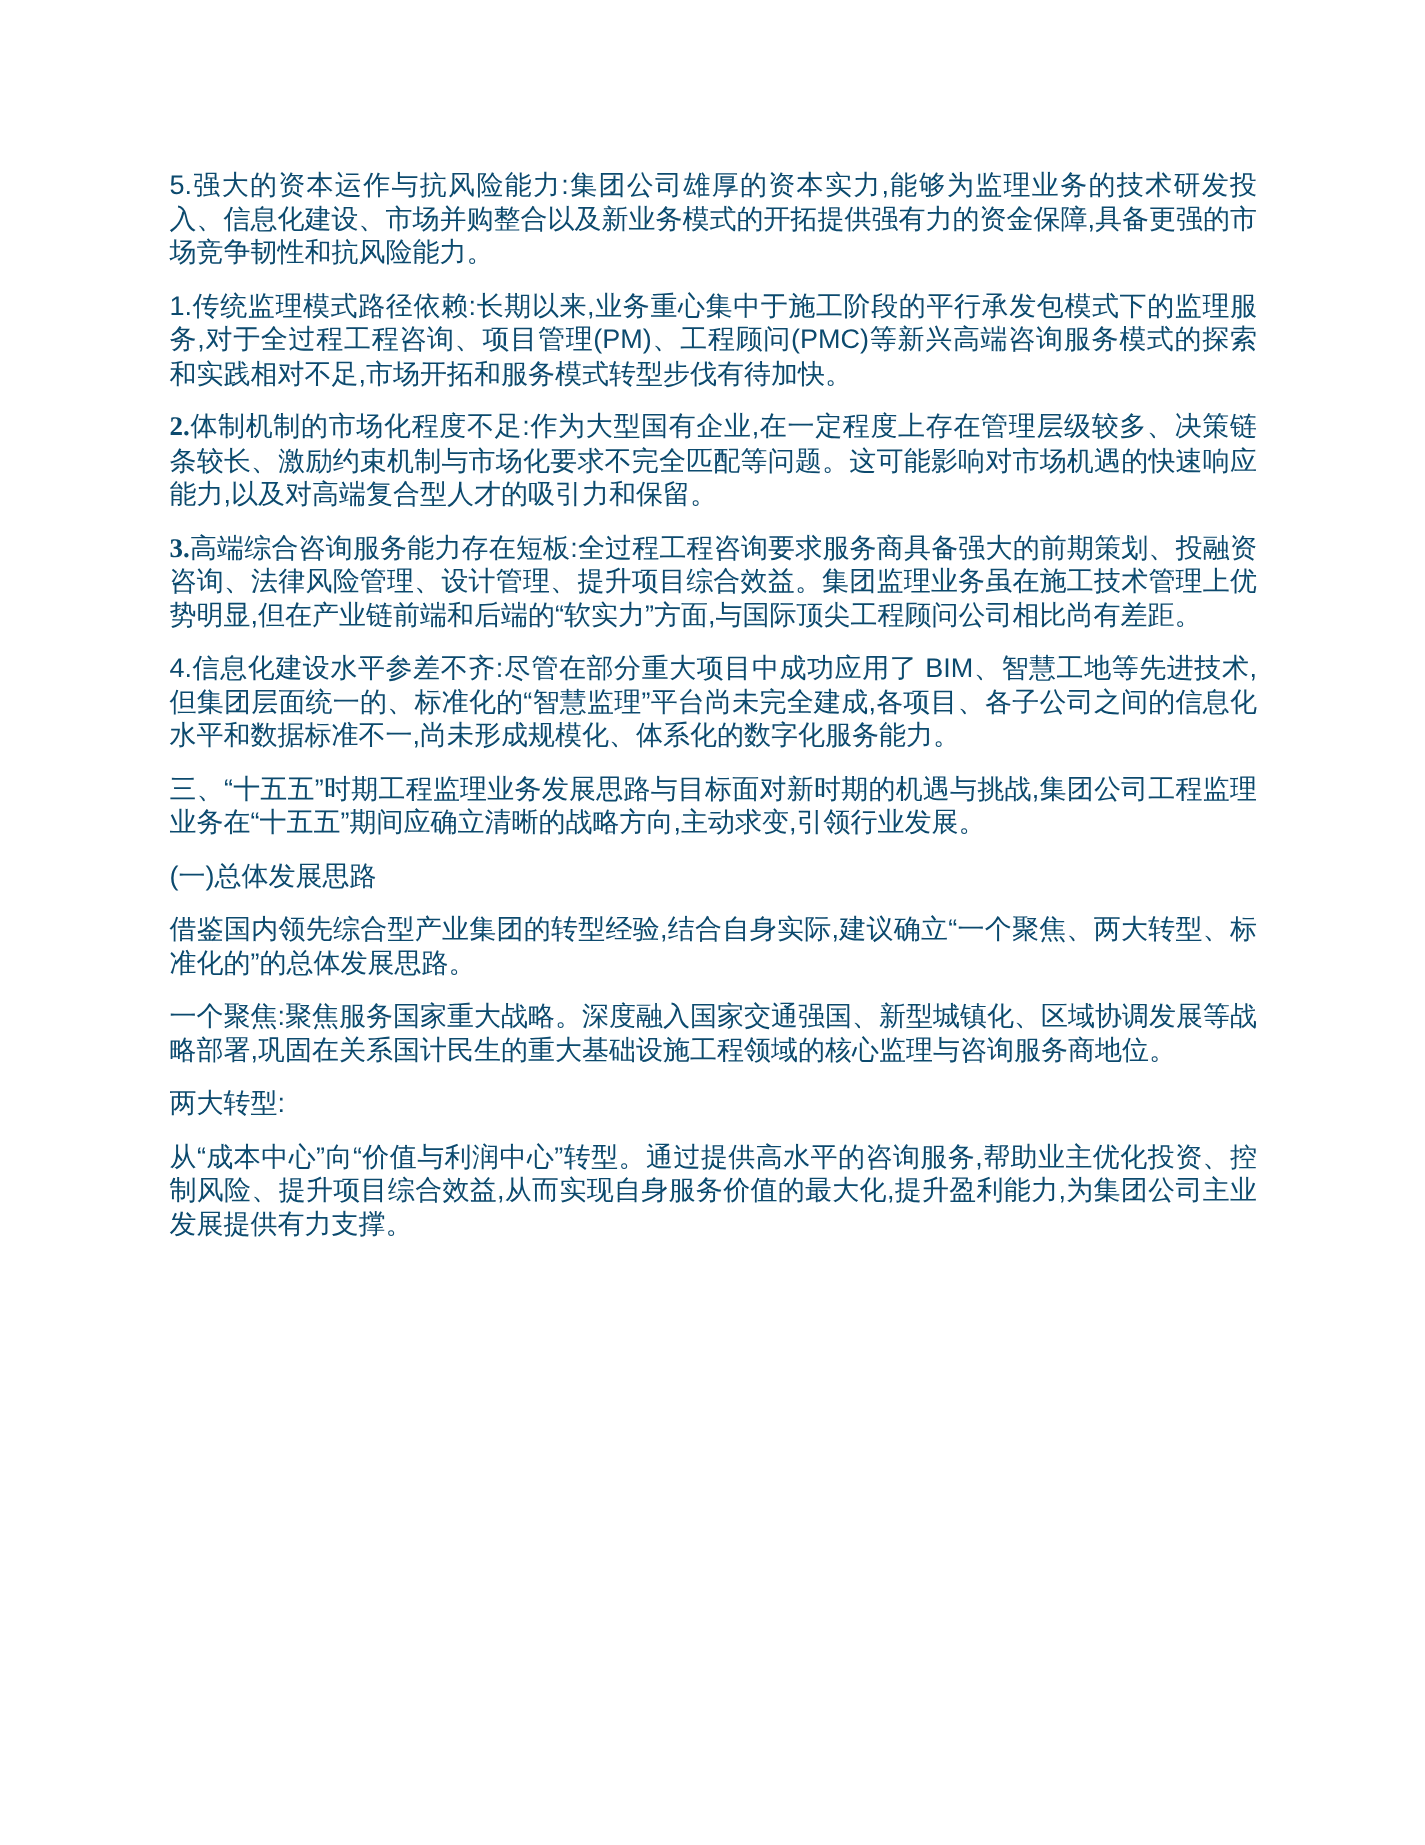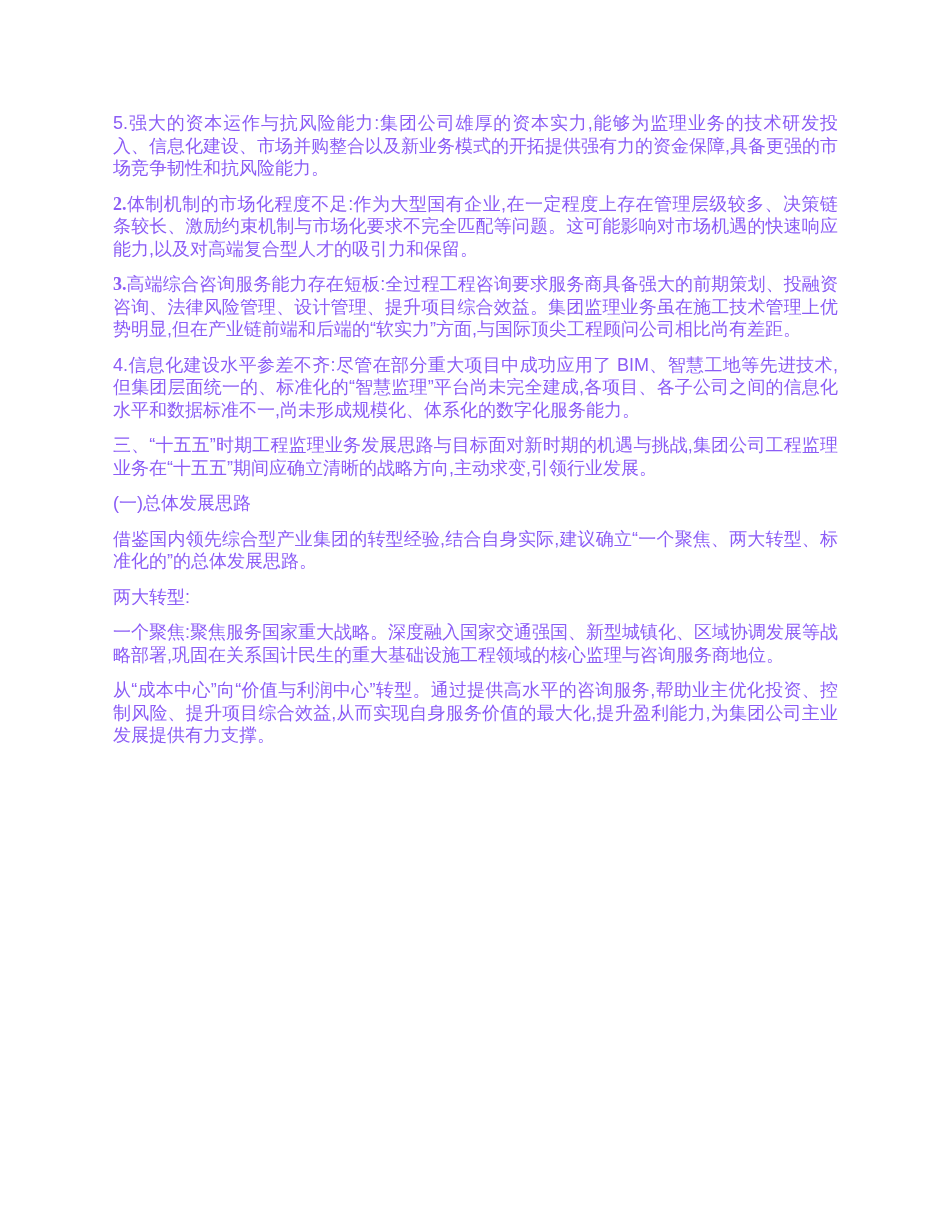--- a/index.html
+++ b/index.html
@@ -20,56 +20,57 @@
     box-sizing: border-box;
     padding: 112px 112px 0 113px;
   }
   .content p {
     margin: 0 0 13px 0;
     font-size: 18px;
     line-height: 22.5px;
     text-align: justify;
     text-justify: inter-ideograph;
     word-break: break-all;
-    color: #8b5cf6;
+    color: #0c4a6e;
   }
   .content p .num {
     font-family: "Liberation Serif", "DejaVu Serif", serif;
     font-weight: 700;
   }
 </style>
 </head>
 <body>
 
 <div class="page">
   <div class="content">
 
     <p>5.强大的资本运作与抗风险能力:集团公司雄厚的资本实力,能够为监理业务的技术研发投入、信息化建设、市场并购整合以及新业务模式的开拓提供强有力的资金保障,具备更强的市场竞争韧性和抗风险能力。</p>
 
 
+    <p>1.传统监理模式路径依赖:长期以来,业务重心集中于施工阶段的平行承发包模式下的监理服务,对于全过程工程咨询、项目管理(PM)、工程顾问(PMC)等新兴高端咨询服务模式的探索和实践相对不足,市场开拓和服务模式转型步伐有待加快。</p>
 
     <p>
       <strong class="num">2.</strong><span>体制机制的市场化程度不足:作为大型国有企业,在一定程度上存在管理层级较多、决策链条较长、激励约束机制与市场化要求不完全匹配等问题。这可能影响对市场机遇的快速响应能力,以及对高端复合型人才的吸引力和保留。</span>
     </p>
 
     <p>
       <strong class="num">3.</strong><span>高端综合咨询服务能力存在短板:全过程工程咨询要求服务商具备强大的前期策划、投融资咨询、法律风险管理、设计管理、提升项目综合效益。集团监理业务虽在施工技术管理上优势明显,但在产业链前端和后端的“软实力”方面,与国际顶尖工程顾问公司相比尚有差距。</span>
     </p>
 
     <p>4.信息化建设水平参差不齐:尽管在部分重大项目中成功应用了 BIM、智慧工地等先进技术,但集团层面统一的、标准化的“智慧监理”平台尚未完全建成,各项目、各子公司之间的信息化水平和数据标准不一,尚未形成规模化、体系化的数字化服务能力。</p>
 
 
     <p>三、“十五五”时期工程监理业务发展思路与目标面对新时期的机遇与挑战,集团公司工程监理业务在“十五五”期间应确立清晰的战略方向,主动求变,引领行业发展。</p>
 
     <p>(一)总体发展思路</p>
 
     <p>借鉴国内领先综合型产业集团的转型经验,结合自身实际,建议确立“一个聚焦、两大转型、标准化的”的总体发展思路。</p>
 
+    <p>一个聚焦:聚焦服务国家重大战略。深度融入国家交通强国、新型城镇化、区域协调发展等战略部署,巩固在关系国计民生的重大基础设施工程领域的核心监理与咨询服务商地位。</p>
+
     <p>两大转型:</p>
-
-    <p>一个聚焦:聚焦服务国家重大战略。深度融入国家交通强国、新型城镇化、区域协调发展等战略部署,巩固在关系国计民生的重大基础设施工程领域的核心监理与咨询服务商地位。</p>
 
 
     <p>从“成本中心”向“价值与利润中心”转型。通过提供高水平的咨询服务,帮助业主优化投资、控制风险、提升项目综合效益,从而实现自身服务价值的最大化,提升盈利能力,为集团公司主业发展提供有力支撑。</p>
 
 
   </div>
 </div>
 
 </body></html>

